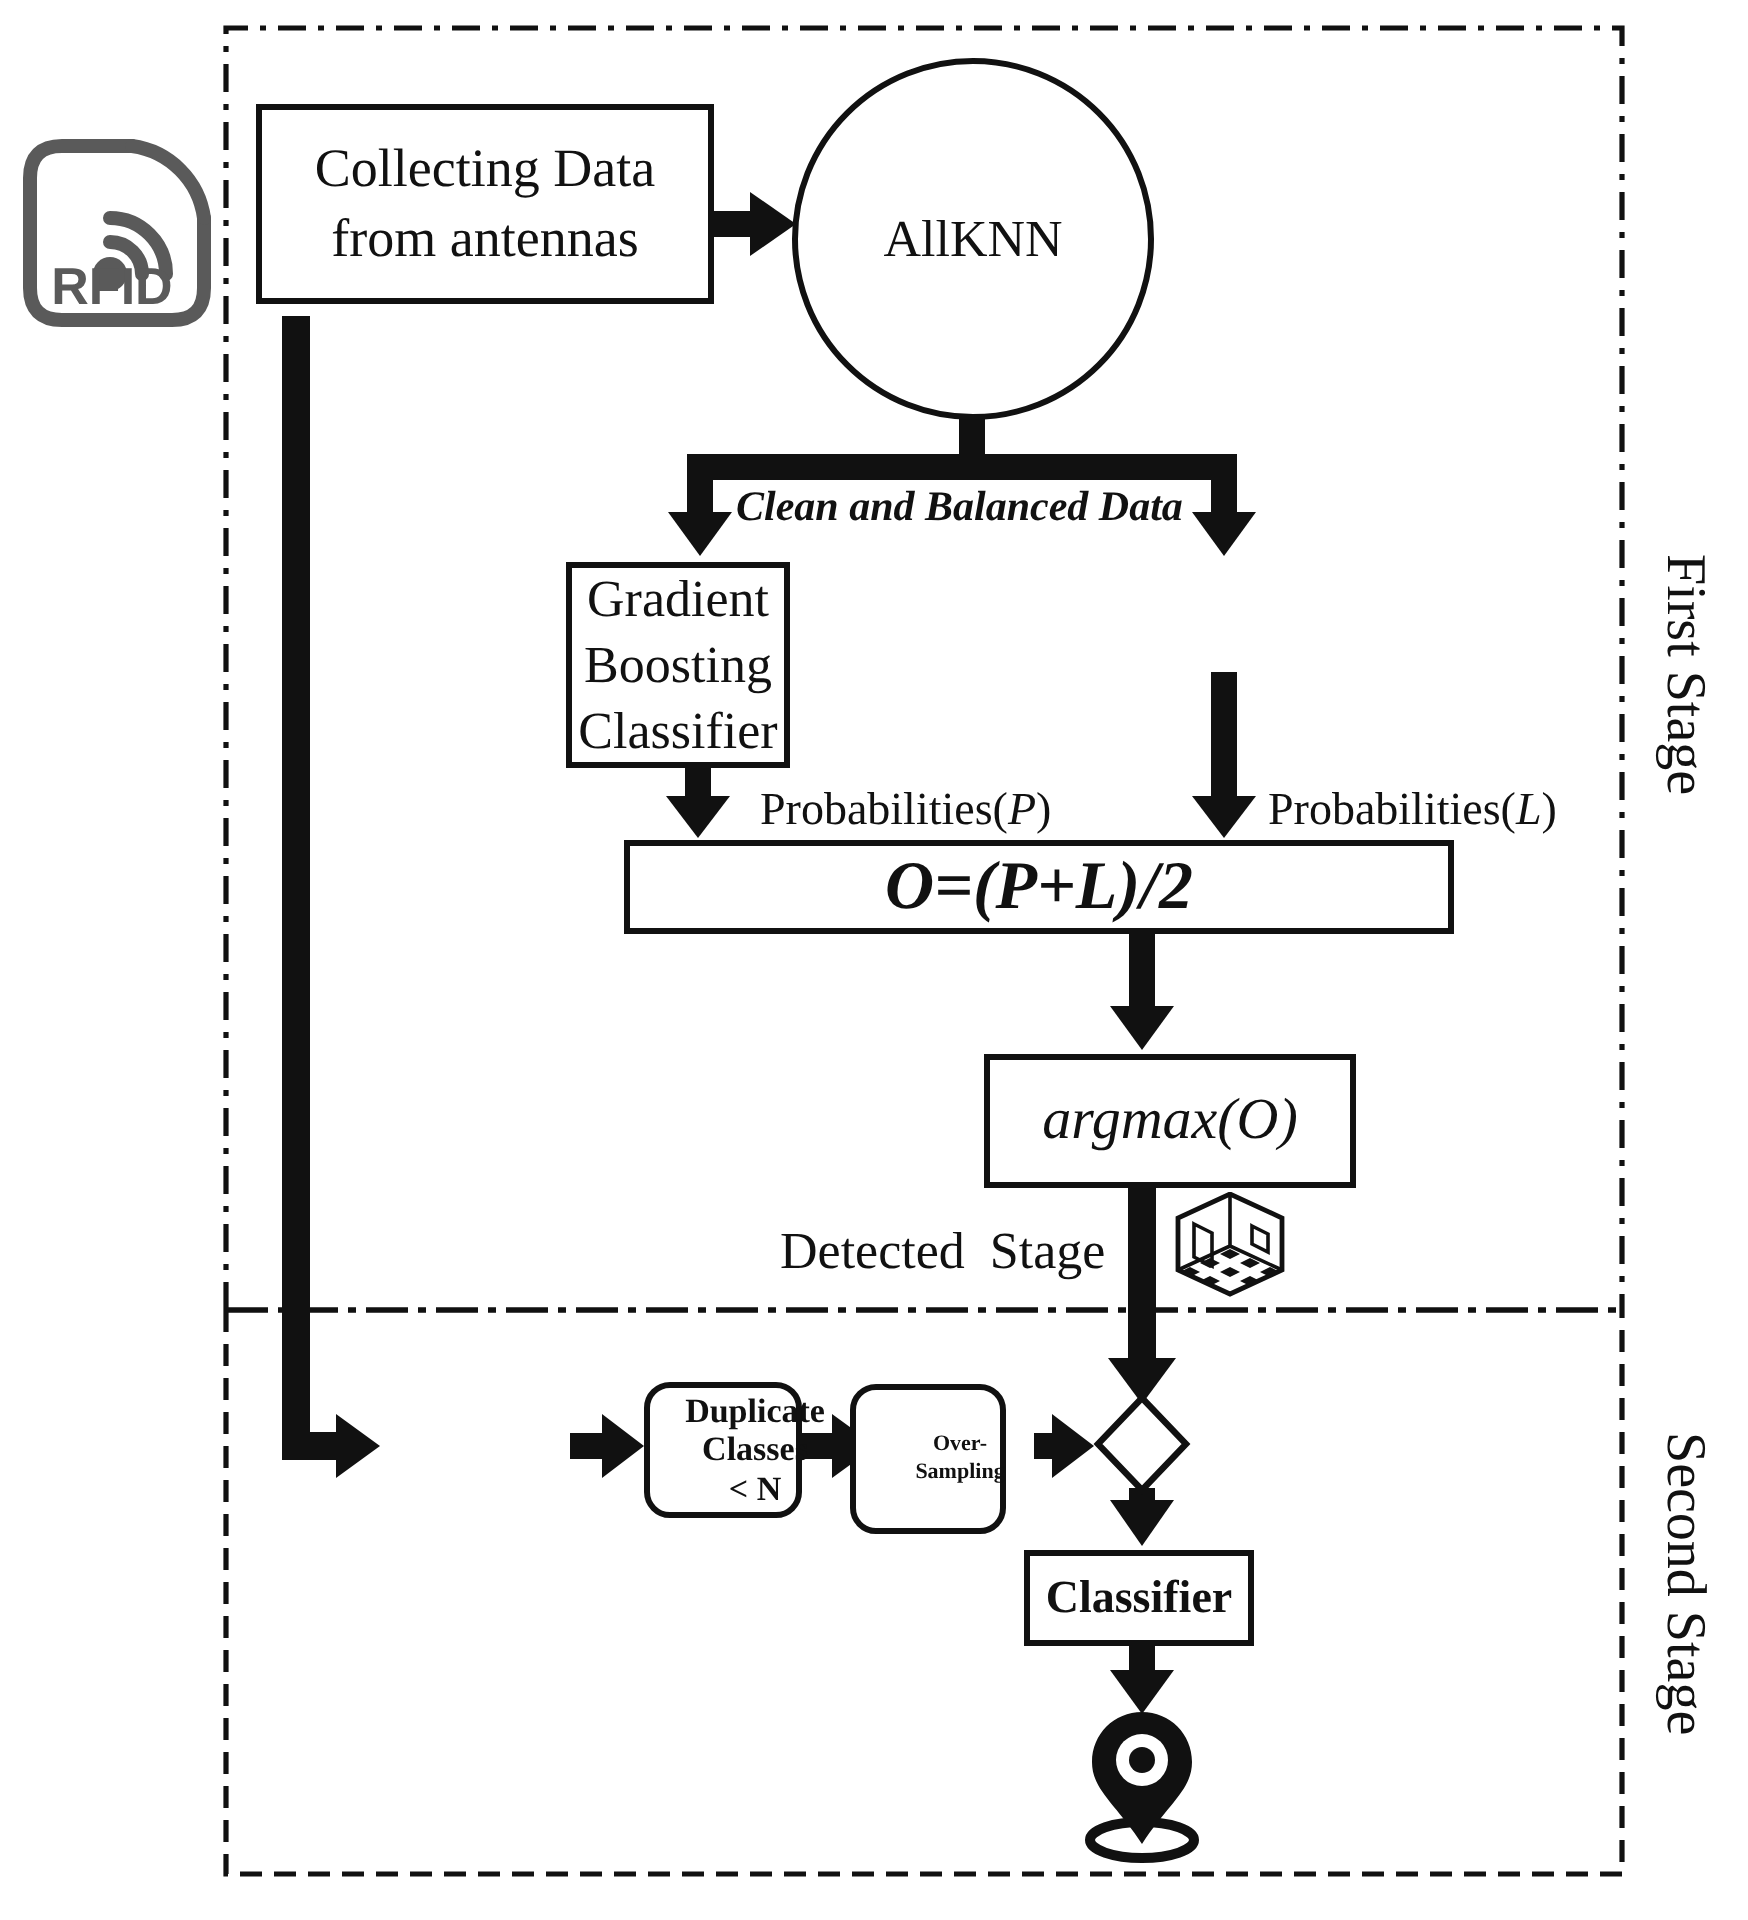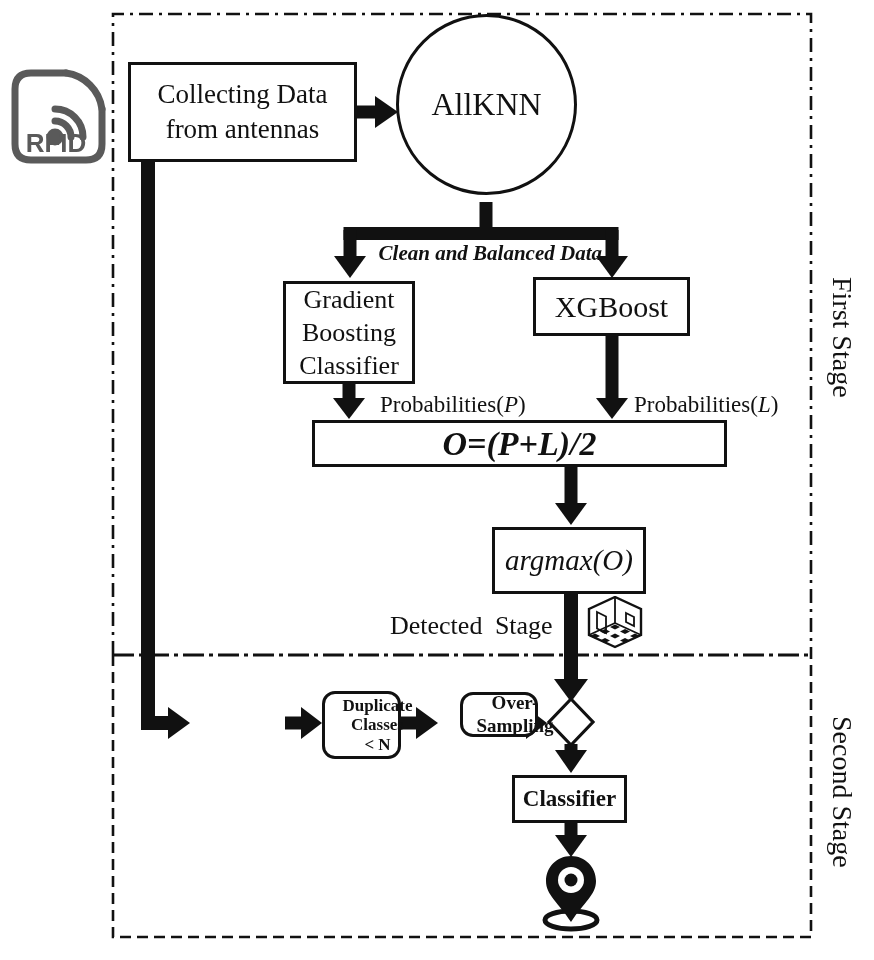--- a/index.html
+++ b/index.html
@@ -135,75 +135,72 @@
     </g>
   </svg>
 
   <svg class="ico" style="left:541px;top:854px" width="60" height="80" viewBox="0 0 60 80">
     <ellipse cx="30" cy="66" rx="26" ry="9" fill="none" stroke="#111" stroke-width="5"></ellipse>
     <path d="M30 2 C16 2 5 13 5 27 C5 41 17 48 30 68 C43 48 55 41 55 27 C55 13 44 2 30 2 Z" fill="#111"></path>
     <circle cx="30" cy="26" r="13" fill="#ffffff"></circle>
     <circle cx="30" cy="26" r="6.5" fill="#111"></circle>
   </svg>
 
-  <div class="node" style="left:128px;top:62px;width:229px;height:100px;font-size:27px;line-height:1.3">
+  <div class="node" style="left:128px;top:52px;width:229px;height:100px;font-size:27px;line-height:1.3">
     <span class="pre">Collecting Data
 from antennas</span>
   </div>
 
-  <div class="node circle" style="left:396px;top:14px;width:181px;height:181px;font-size:32px">
+  <div class="node circle" style="left:396px;top:29px;width:181px;height:181px;font-size:26px">
     <span>AllKNN</span>
   </div>
 
-  <div class="label bold italic" style="left:368px;top:241px;width:234px;text-align:right;font-size:21px">
+  <div class="label bold italic" style="left:368px;top:241px;width:234px;text-align:left;font-size:21px">
     <span>Clean and Balanced Data</span>
   </div>
 
-  <div class="node" style="left:283px;top:281px;width:132px;height:103px;font-size:26px;line-height:1.27">
+  <div class="node" style="left:283px;top:281px;width:112px;height:103px;font-size:26px;line-height:1.27">
     <span class="pre">Gradient
 Boosting
 Classifier</span>
   </div>
 
-  <div class="node" style="left:533px;top:277px;width:157px;height:59px;font-size:30px">
-    <span>XGBoost</span>
-  </div>
 
   <div class="label" style="left:634px;top:392px;font-size:23px">
     <span>Probabilities(</span><span class="italic">L</span><span>)</span>
   </div>
 
   <div class="label" style="left:380px;top:392px;font-size:23px">
     <span>Probabilities(</span><span class="italic">P</span><span>)</span>
   </div>
 
   <div class="node bold italic" style="left:312px;top:420px;width:415px;height:47px;font-size:34px">
     <span>O=(P+L)/2</span>
   </div>
 
-  <div class="node italic" style="left:492px;top:527px;width:154px;height:67px;font-size:29px">
+  <div class="node italic" style="left:492px;top:527px;width:186px;height:67px;font-size:29px">
     <span>argmax(O)</span>
   </div>
 
   <div class="label" style="left:390px;top:611px;font-size:26px;word-spacing:6px">
     <span>Detected Stage</span>
   </div>
 
   <div class="label vertical" style="left:826px;top:277px;font-size:28px">
     <span>First Stage</span>
   </div>
 
 
   <div class="node rounded bold" style="left:322px;top:691px;width:79px;height:68px;font-size:17px;line-height:1.15">
     <span class="pre">Duplicate
 Classes
 &lt; N</span>
   </div>
 
-  <div class="node rounded bold" style="left:460px;top:692px;width:78px;height:45px;font-size:19px;line-height:1.2">
+  <div class="node rounded bold" style="left:425px;top:692px;width:78px;height:75px;font-size:11px;line-height:1.2">
     <span class="pre">Over-
 Sampling</span>
   </div>
 
   <div class="node bold" style="left:512px;top:775px;width:115px;height:48px;font-size:23px">
     <span>Classifier</span>
   </div>
 
 
   <div class="label vertical" style="left:826px;top:716px;font-size:28px">

